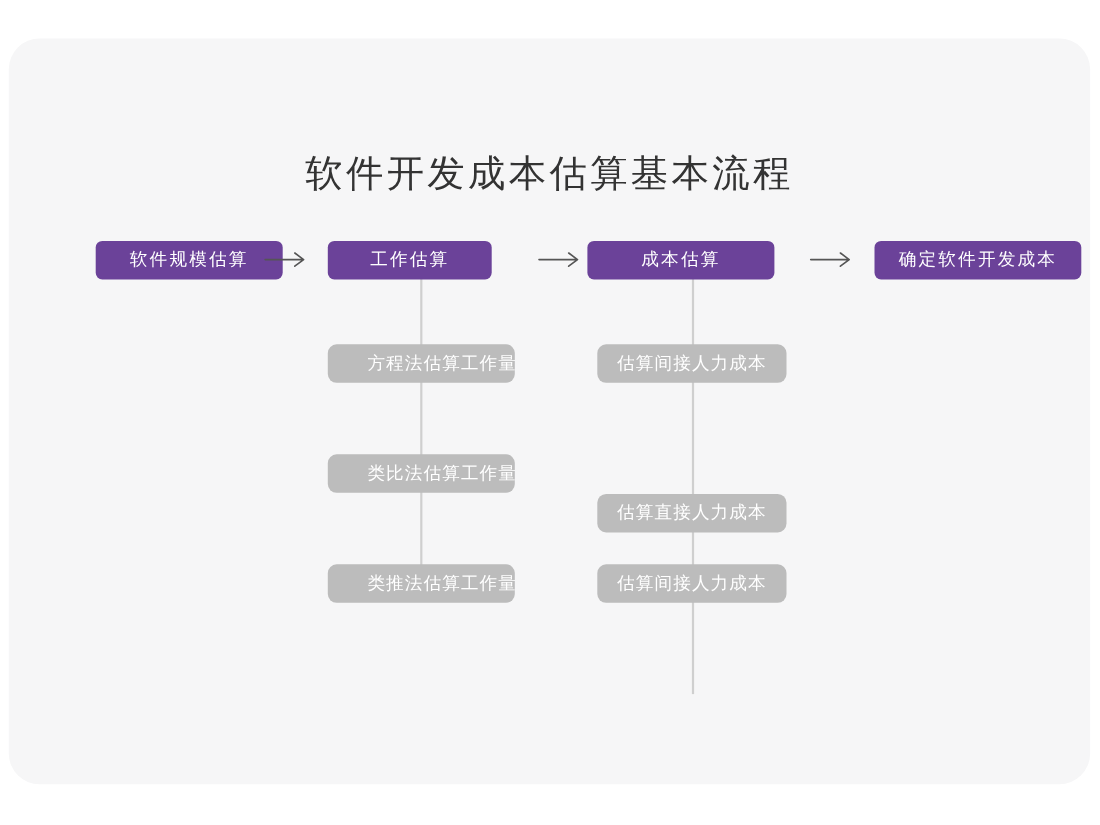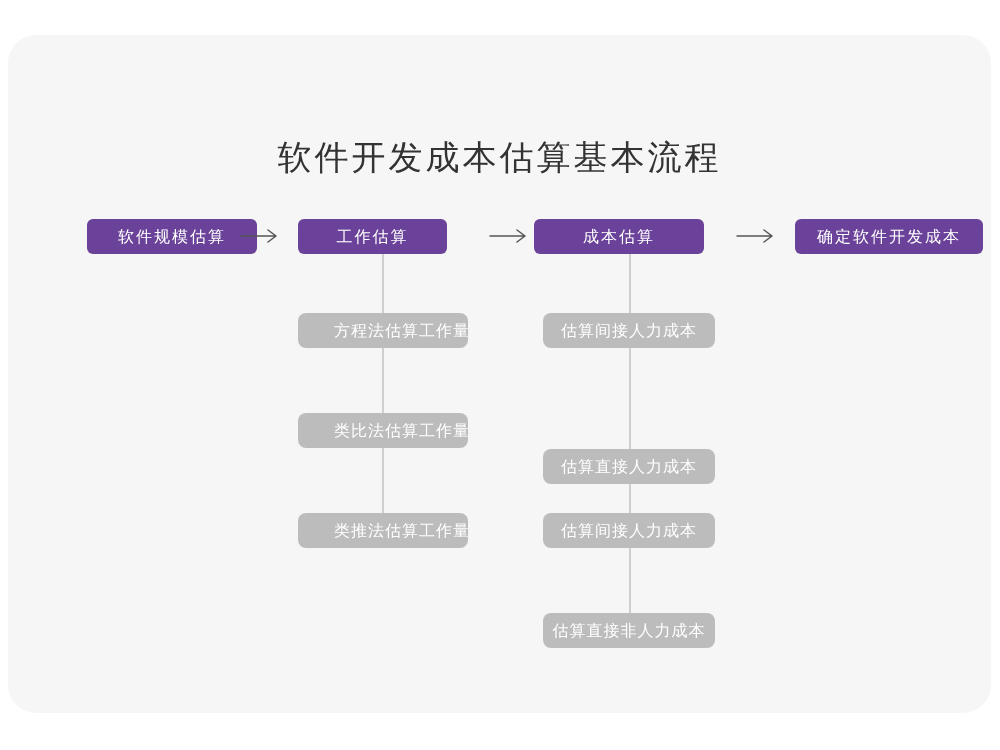--- a/index.html
+++ b/index.html
@@ -79,16 +79,15 @@
 
     <div class="node primary step-3">确定软件开发成本</div>
 
     <div class="node secondary col-work work-0">方程法估算工作量</div>
     <div class="node secondary col-work work-2">类推法估算工作量</div>
     <div class="node secondary col-work work-1">类比法估算工作量</div>
 
     <div class="node secondary col-cost cost-0">估算间接人力成本</div>
     <div class="node secondary col-cost cost-1">估算直接人力成本</div>
     <div class="node secondary col-cost cost-2">估算间接人力成本</div>
-    <div class="node secondary col-cost cost-3">估算直接非人力成本</div>
 
   </div>
 </div>
 
 </body></html>

